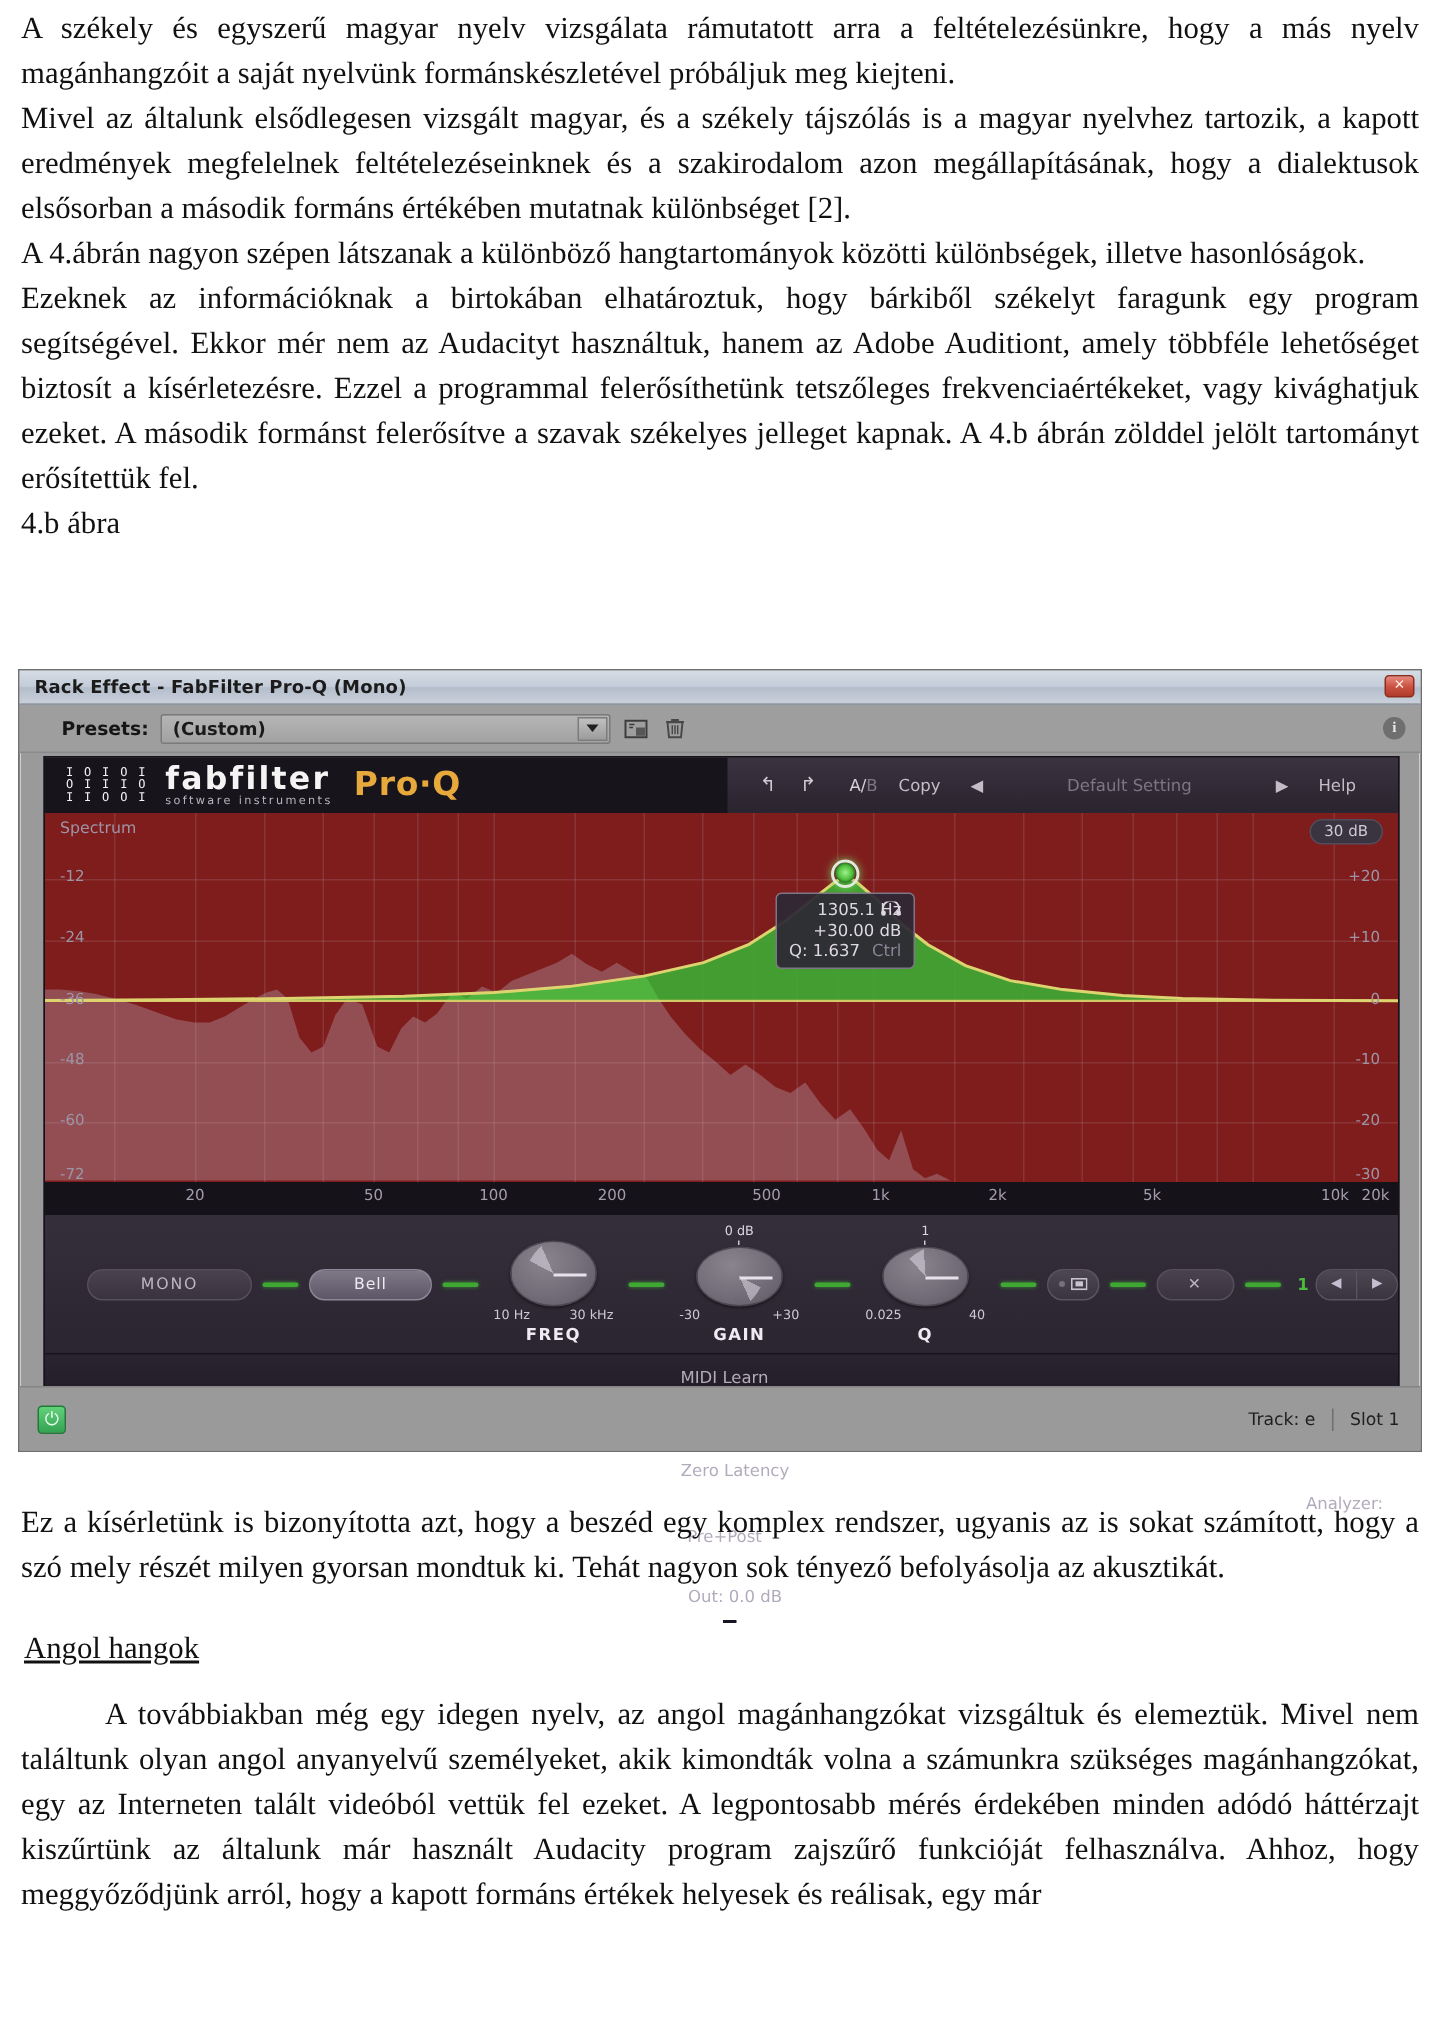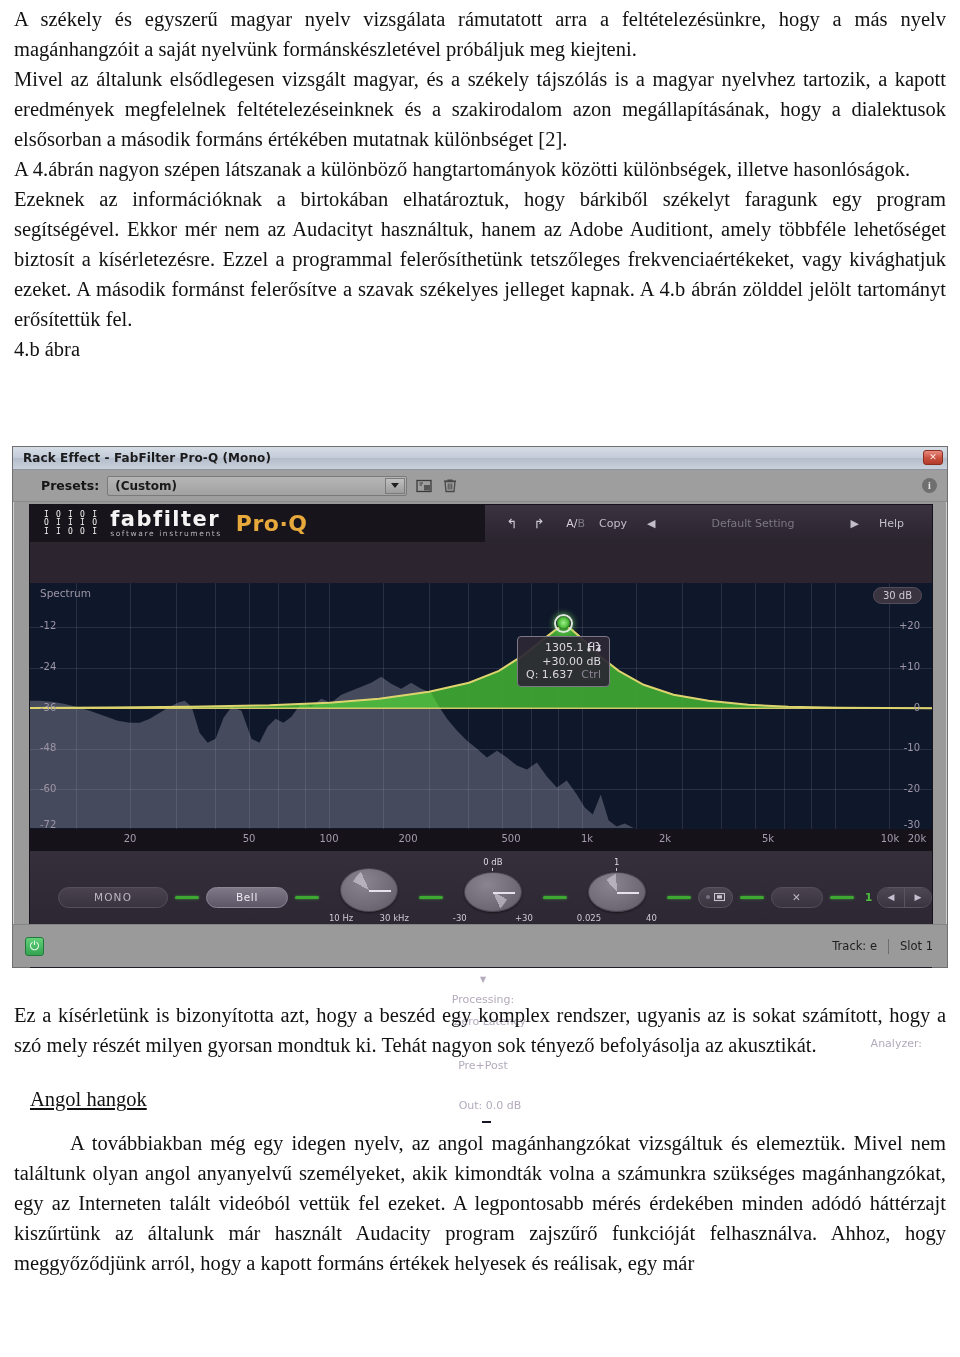--- a/index.html
+++ b/index.html
@@ -30,21 +30,21 @@
     font-family: "Liberation Serif", serif;
     font-size: 20.5px;
     line-height: 30px;
     padding-left: 14px;
   }
 
   .heading-underline {
     font-family: "Liberation Serif", serif;
     font-size: 20.5px;
     line-height: 30px;
-    padding-left: 30px;
+    padding-left: 16px;
     text-decoration: underline;
   }
 
   .spacer-sm { height: 14px; }
   .spacer-md { height: 24px; }
 
   
   .plugin-window {
     position: absolute;
     left: 12px;
@@ -238,23 +238,22 @@
     font-size: 13px; color: #cfc9d3; padding: 0 8px;
   }
   .ab-group { display: flex; align-items: baseline; padding: 0 4px 0 14px; }
   .ab-a { font-size: 11px; color: #d6d0da; }
   .ab-b { font-size: 11px; color: #7d7684; }
 
   
   .ff-display {
     position: relative;
     height: 246px;
-    background: #0f172a;
+    background: #7f1d1d;
     overflow: hidden;
-    margin-top: 41px;
   }
   .disp-inner { position: absolute; inset: 0; }
 
   .grid-v, .grid-h {
     position: absolute;
     background: rgba(200,195,210,0.14);
   }
   .grid-v { width: 1px; top: 0; bottom: 0; }
   .grid-h { height: 1px; left: 0; right: 0; }
 

